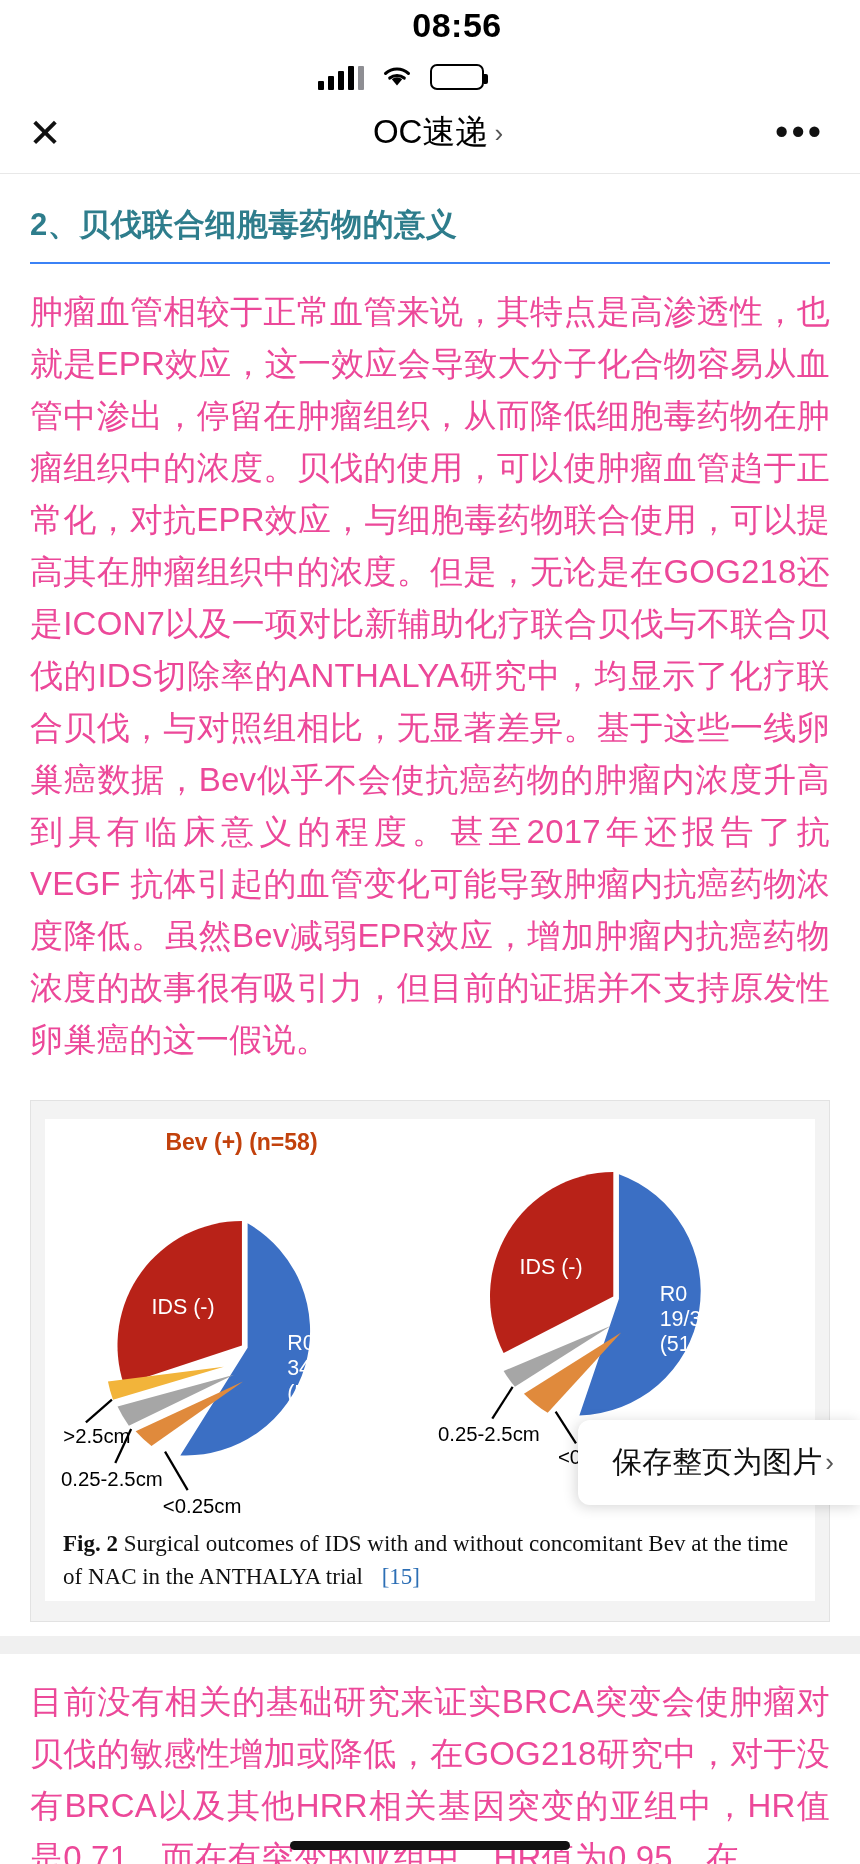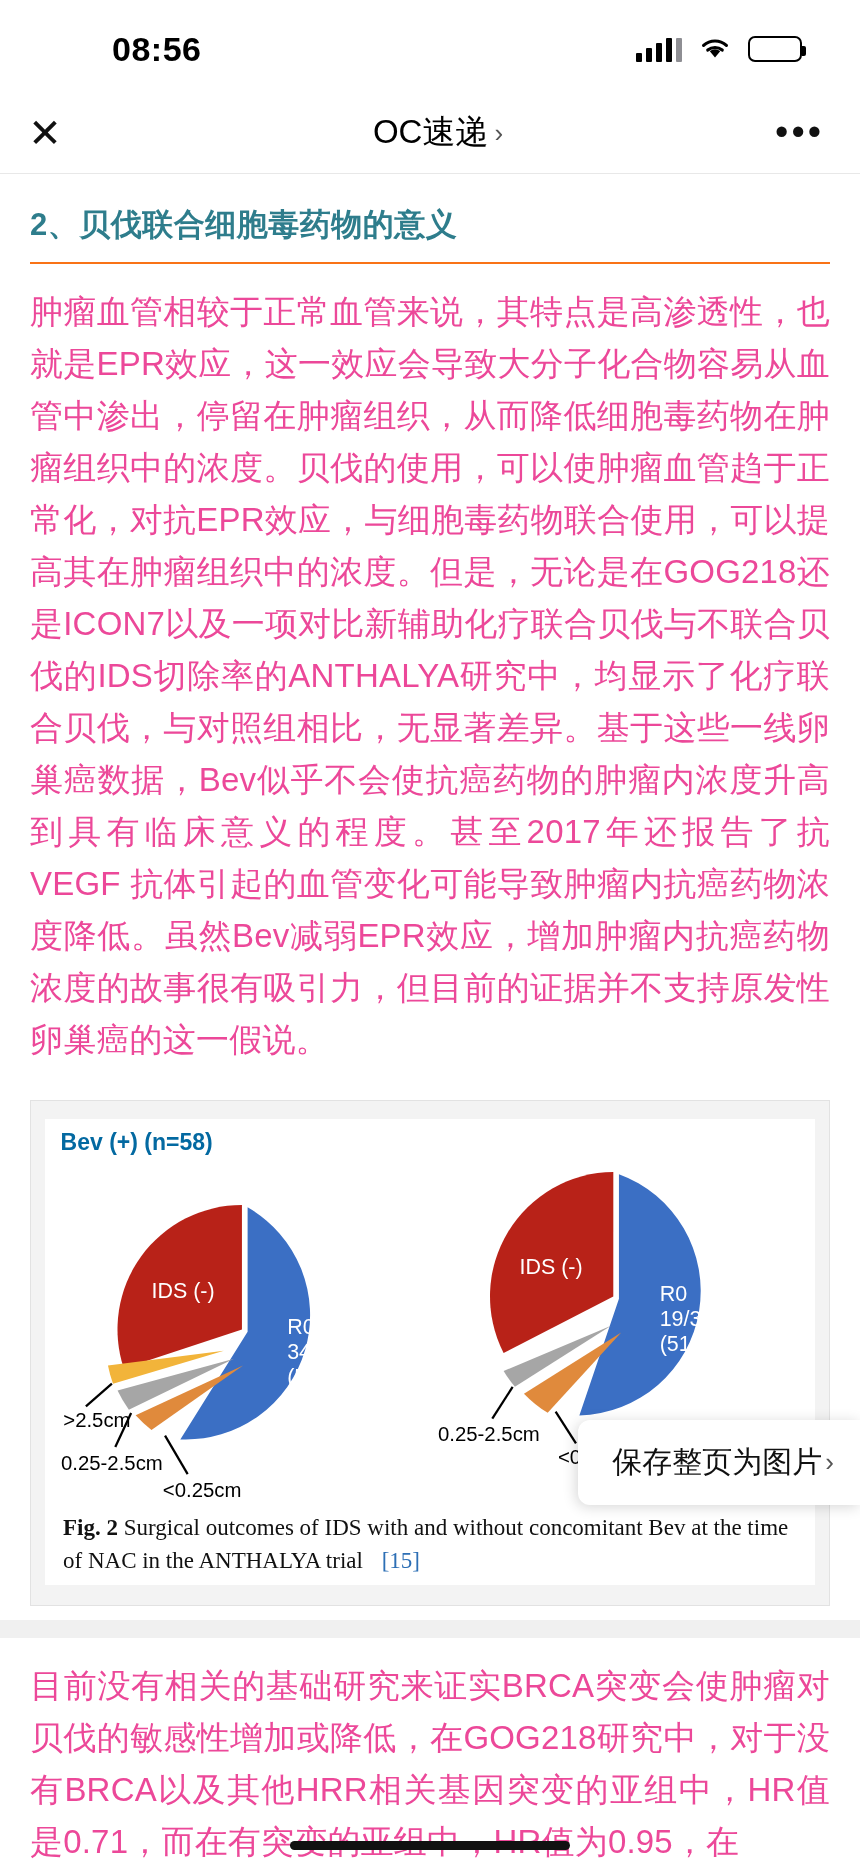--- a/index.html
+++ b/index.html
@@ -18,20 +18,21 @@
   }
 
   
   .status-bar {
     height: 92px;
     display: flex;
     align-items: center;
     justify-content: space-between;
     padding: 0 58px 0 0;
     position: relative;
+    flex-direction: column;
   }
   .status-time {
     font-size: 34px;
     font-weight: bold;
     color: #000;
     letter-spacing: 0.5px;
     margin-left: 112px;
     margin-top: 6px;
   }
   .status-right {
@@ -130,21 +131,21 @@
   
   .article {
     padding: 0 30px;
     position: relative;
   }
   .section-heading {
     color: #2e7d8c;
     font-size: 31px;
     font-weight: bold;
     padding: 30px 0 16px 0;
-    border-bottom: 2px solid #f97316;
+    border-bottom: 2px solid #3b82f6;
     letter-spacing: 0.5px;
   }
   .section-heading.no-rule {
     border-bottom: none;
   }
   .para {
     font-size: 33px;
     line-height: 52px;
     color: #ec4899;
     text-align: justify;
@@ -165,25 +166,25 @@
   }
   .charts-row {
     display: flex;
     justify-content: space-around;
   }
   .chart-block {
     width: 48%;
     position: relative;
   }
   .chart-title {
-    text-align: left;
+    text-align: center;
     font-size: 23px;
     font-weight: bold;
-    color: #0369a1;
-    margin-bottom: 6px;
+    color: #c2410c;
+    margin-bottom: 22px;
   }
   .chart-svg { display: block; width: 100%; height: auto; }
   .fig-caption {
     font-size: 23px;
     line-height: 33px;
     color: #111;
     font-family: "Liberation Serif", serif;
     padding: 10px 10px 0 10px;
   }
   .fig-caption b { font-weight: bold; }

